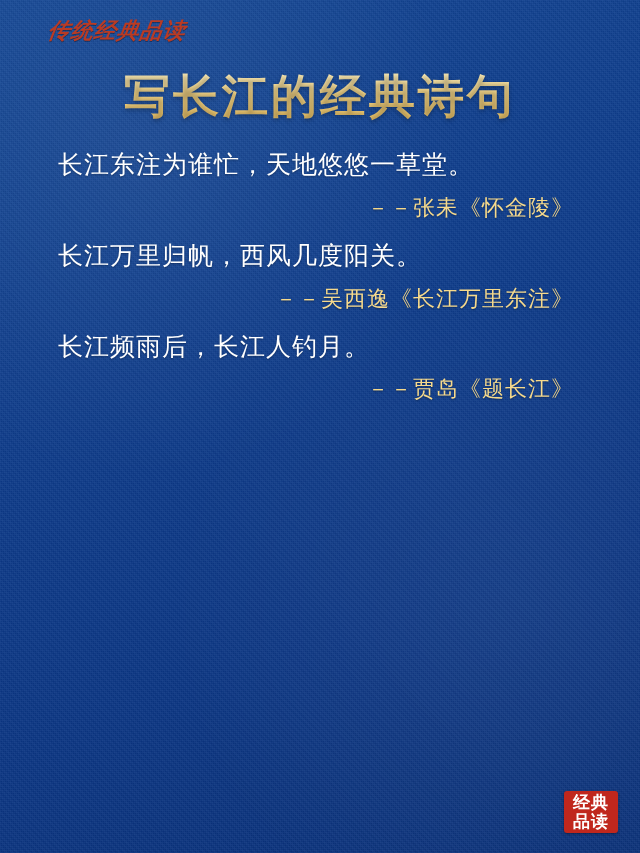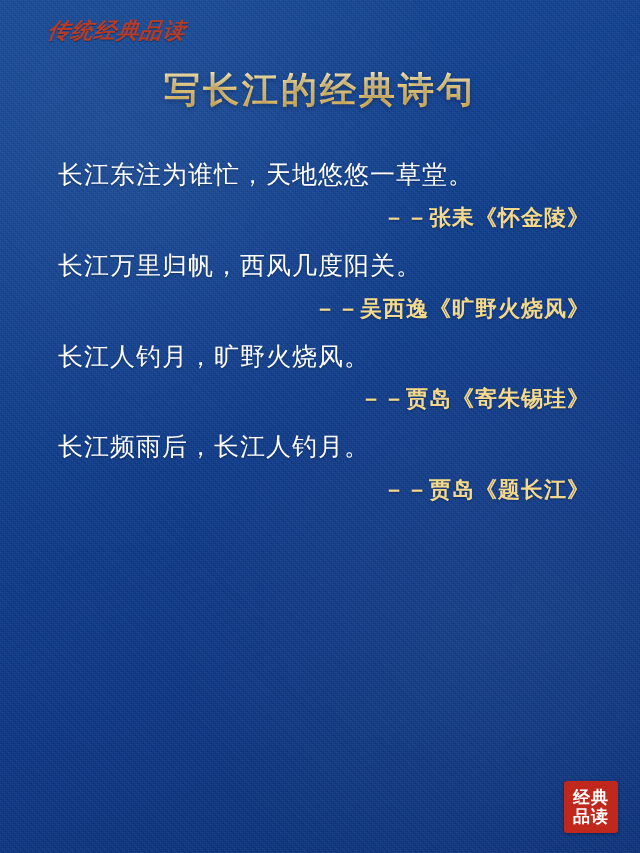--- a/index.html
+++ b/index.html
@@ -60,68 +60,67 @@
     opacity: 0.95;
   }
 
   
   .title {
     position: absolute;
     top: 66px;
     left: 0;
     width: 100%;
     text-align: center;
-    font-size: 36px;
+    font-size: 46px;
     font-weight: bold;
     letter-spacing: 3px;
     color: #f7df9a;
     background: linear-gradient(180deg, #fdf3c8 0%, #f3d486 45%, #e7bc5d 100%);
     -webkit-background-clip: text;
     background-clip: text;
     -webkit-text-fill-color: transparent;
     text-shadow: 0 2px 4px rgba(0,0,0,0.25);
   }
 
   
   .poems {
     position: absolute;
     top: 146px;
     left: 0;
     width: 100%;
-    margin-top: 10px;
   }
   .poem {
     margin-bottom: 14px;
   }
   .poem-line {
     padding-left: 58px;
     font-size: 25px;
     line-height: 1.55;
     color: #ffffff;
     letter-spacing: 1px;
     text-shadow: 0 1px 2px rgba(0,0,0,0.30);
   }
   .poem-attr {
-    padding-right: 50px;
+    padding-right: 66px;
     margin-top: 8px;
     text-align: right;
     font-size: 22px;
-    font-weight: bold;
+    font-weight: normal;
     color: #f5d98c;
     letter-spacing: 1px;
     text-shadow: 0 1px 2px rgba(0,0,0,0.30);
   }
 
   
   .stamp {
     position: absolute;
     right: 22px;
     bottom: 20px;
     width: 54px;
-    height: 52px;
+    height: 42px;
     background: #c0271d;
     border-radius: 3px;
     box-shadow: 0 1px 3px rgba(0,0,0,0.35);
     display: flex;
     flex-direction: column;
     align-items: center;
     justify-content: center;
     line-height: 1.12;
   }
   .stamp span {
@@ -146,27 +145,23 @@
     <div class="poems">
 
       <div class="poem">
         <div class="poem-line">长江东注为谁忙，天地悠悠一草堂。</div>
         <div class="poem-attr">－－张耒《怀金陵》</div>
       </div>
 
 
       <div class="poem">
         <div class="poem-line">长江万里归帆，西风几度阳关。</div>
-        <div class="poem-attr">－－吴西逸《旷野火烧风》</div>
+        <div class="poem-attr">－－吴西逸《长江万里东注》</div>
       </div>
 
-      <div class="poem">
-        <div class="poem-line">长江人钓月，旷野火烧风。</div>
-        <div class="poem-attr">－－贾岛《寄朱锡珪》</div>
-      </div>
 
 
       <div class="poem">
         <div class="poem-line">长江频雨后，长江人钓月。</div>
         <div class="poem-attr">－－贾岛《题长江》</div>
       </div>
 
     </div>
 
     <div class="stamp">

